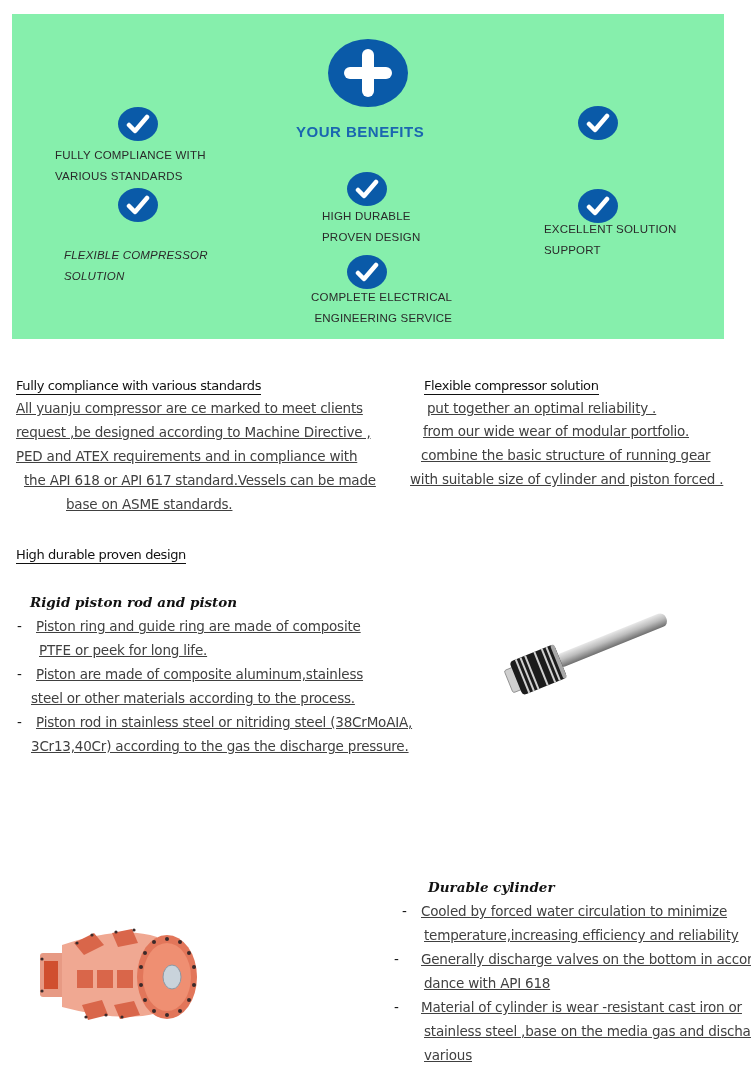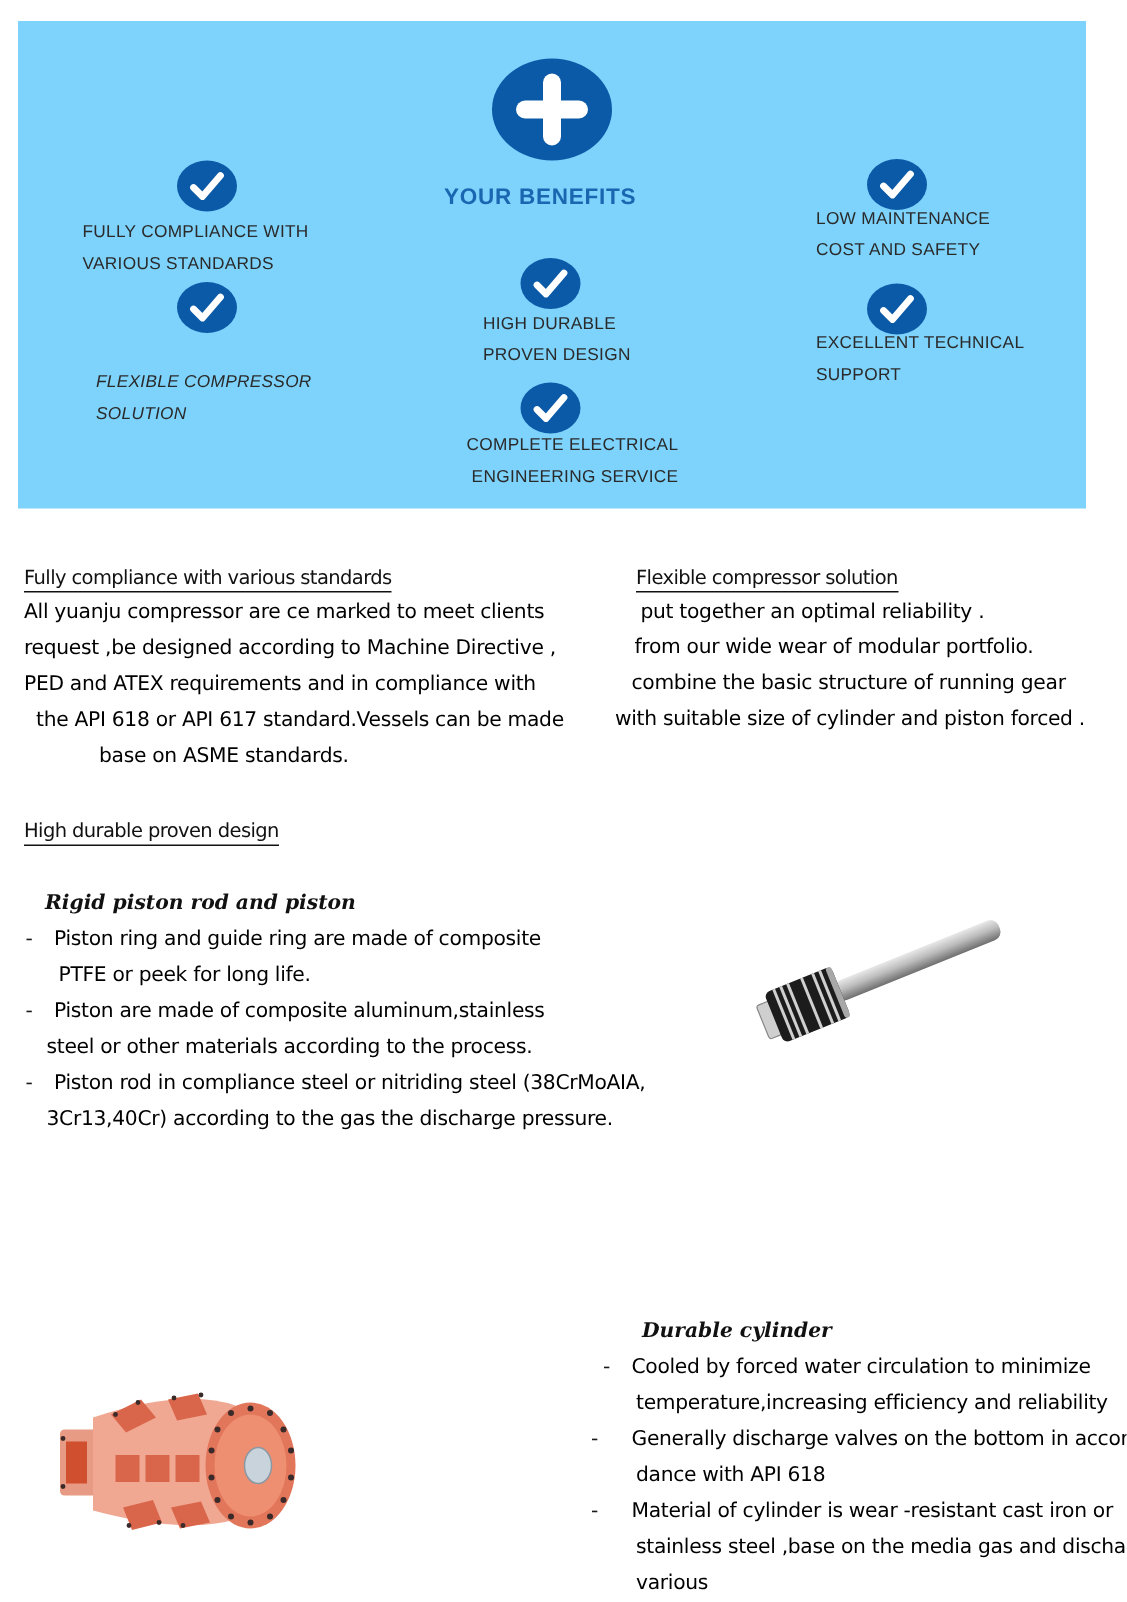--- a/index.html
+++ b/index.html
@@ -1,31 +1,31 @@
 <!DOCTYPE html>
 <html><head>
 <meta charset="utf-8">
 <style>
   html, body { margin: 0; padding: 0; background: #ffffff; }
   body { width: 751px; height: 1068px; position: relative; overflow: hidden;
          font-family: "Liberation Sans", "DejaVu Sans", sans-serif; color: #1a1a1a; }
 
   
-  .banner { position: absolute; left: 12px; top: 14px; width: 712px; height: 325px; background: #7dd3fc; }
+  .banner { position: absolute; left: 12px; top: 14px; width: 712px; height: 325px; background: #86efac; }
   .plus-circle { position: absolute; left: 328px; top: 39px; width: 80px; height: 68px; border-radius: 50%; background: #0a5aa8; }
   .plus-circle .h { position: absolute; left: 16px; top: 28px; width: 48px; height: 12px; background: #fff; border-radius: 6px; }
   .plus-circle .v { position: absolute; left: 34px; top: 10px; width: 12px; height: 48px; background: #fff; border-radius: 6px; }
   .benefits-title { position: absolute; left: 296px; top: 123px; font-weight: bold; font-size: 15px; color: #1a66b0; letter-spacing: 0.5px; }
   .check { position: absolute; width: 40px; height: 34px; border-radius: 50%; background: #0a5aa8; }
   .check svg { position: absolute; left: 8px; top: 5px; }
   .blabel { position: absolute; font-size: 11.5px; color: #2a2a2a; line-height: 21px; letter-spacing: 0.2px; font-family: "Liberation Sans", sans-serif; }
 
   
   .heading { position: absolute; font-size: 13px; color: #111; border-bottom: 1.5px solid #111; line-height: 16px; padding-bottom: 0; font-family: "DejaVu Sans", sans-serif; letter-spacing: -0.4px; }
-  .para-line { position: absolute; font-size: 13.5px; color: #000000; white-space: nowrap; font-family: "DejaVu Sans", sans-serif; letter-spacing: -0.2px; }
+  .para-line { position: absolute; font-size: 13.5px; color: #404040; white-space: nowrap; font-family: "DejaVu Sans", sans-serif; letter-spacing: -0.2px; text-decoration: underline; }
   .subhead { position: absolute; font-family: "DejaVu Serif", serif; font-style: italic; font-weight: bold; font-size: 13.5px; color: #111; }
   .dash { position: absolute; font-size: 13.5px; font-family: "DejaVu Sans", sans-serif; }
 
   
   .piston { position: absolute; left: 495px; top: 610px; width: 180px; height: 85px; }
   .cylinder { position: absolute; left: 32px; top: 915px; width: 170px; height: 110px; }
 </style>
 </head>
 <body>
 
@@ -72,31 +72,27 @@
   <div class="blabel" style="left:299px; top:273px;text-align:right;">
     <div>COMPLETE ELECTRICAL</div>
       <div>ENGINEERING SERVICE</div>
   </div>
 
   <div class="check" style="left:566px; top:92px;">
     <svg width="24" height="24" viewBox="0 0 24 24">
         <path d="M3 13 L9 19 L21 5" stroke="#fff" stroke-width="4.5" fill="none" stroke-linecap="round" stroke-linejoin="round"></path>
       </svg>
   </div>
-  <div class="blabel" style="left:532px; top:122px;">
-    <div>LOW MAINTENANCE</div>
-      <div>COST AND SAFETY</div>
-  </div>
   <div class="check" style="left:566px; top:175px;">
     <svg width="24" height="24" viewBox="0 0 24 24">
         <path d="M3 13 L9 19 L21 5" stroke="#fff" stroke-width="4.5" fill="none" stroke-linecap="round" stroke-linejoin="round"></path>
       </svg>
   </div>
   <div class="blabel" style="left:532px; top:205px;">
-    <div>EXCELLENT TECHNICAL</div>
+    <div>EXCELLENT SOLUTION</div>
       <div>SUPPORT</div>
   </div>
 </div>
 
 <div class="heading" style="left:16px; top:378px;">Fully compliance with various standards</div>
 <div class="para-line" style="left:16px; top:400px;">All yuanju compressor are ce marked to meet clients</div>
 <div class="para-line" style="left:16px; top:424px;">request ,be designed according to Machine Directive ,</div>
 <div class="para-line" style="left:16px; top:448px;">PED and ATEX requirements and in compliance with</div>
 <div class="para-line" style="left:24px; top:472px;">the API 618 or API 617 standard.Vessels can be made</div>
 <div class="para-line" style="left:24px; top:496px;margin-left:42px;">base on ASME standards.</div>
@@ -110,21 +106,21 @@
 <div class="heading" style="left:16px; top:547px;">High durable proven design</div>
 <div class="subhead" style="left:30px; top:594px;">Rigid piston rod and piston</div>
 
 <div class="dash" style="left:17px; top:618px;">-</div>
 <div class="para-line" style="left:36px; top:618px;">Piston ring and guide ring are made of composite</div>
 <div class="para-line" style="left:39px; top:642px;">PTFE or peek for long life.</div>
 <div class="dash" style="left:17px; top:666px;">-</div>
 <div class="para-line" style="left:36px; top:666px;">Piston are made of composite aluminum,stainless</div>
 <div class="para-line" style="left:31px; top:690px;">steel or other materials according to the process.</div>
 <div class="dash" style="left:17px; top:714px;">-</div>
-<div class="para-line" style="left:36px; top:714px;">Piston rod in compliance steel or nitriding steel (38CrMoAIA,</div>
+<div class="para-line" style="left:36px; top:714px;">Piston rod in stainless steel or nitriding steel (38CrMoAIA,</div>
 <div class="para-line" style="left:31px; top:738px;">3Cr13,40Cr) according to the gas the discharge pressure.</div>
 
 <svg class="piston" viewBox="0 0 180 85">
   <defs>
     <linearGradient id="rod" x1="0" y1="0" x2="0" y2="1">
       <stop offset="0" stop-color="#e8e8e8"></stop>
         <stop offset="0.45" stop-color="#bdbdbd"></stop>
         <stop offset="1" stop-color="#6e6e6e"></stop>
     </linearGradient>
   </defs>

